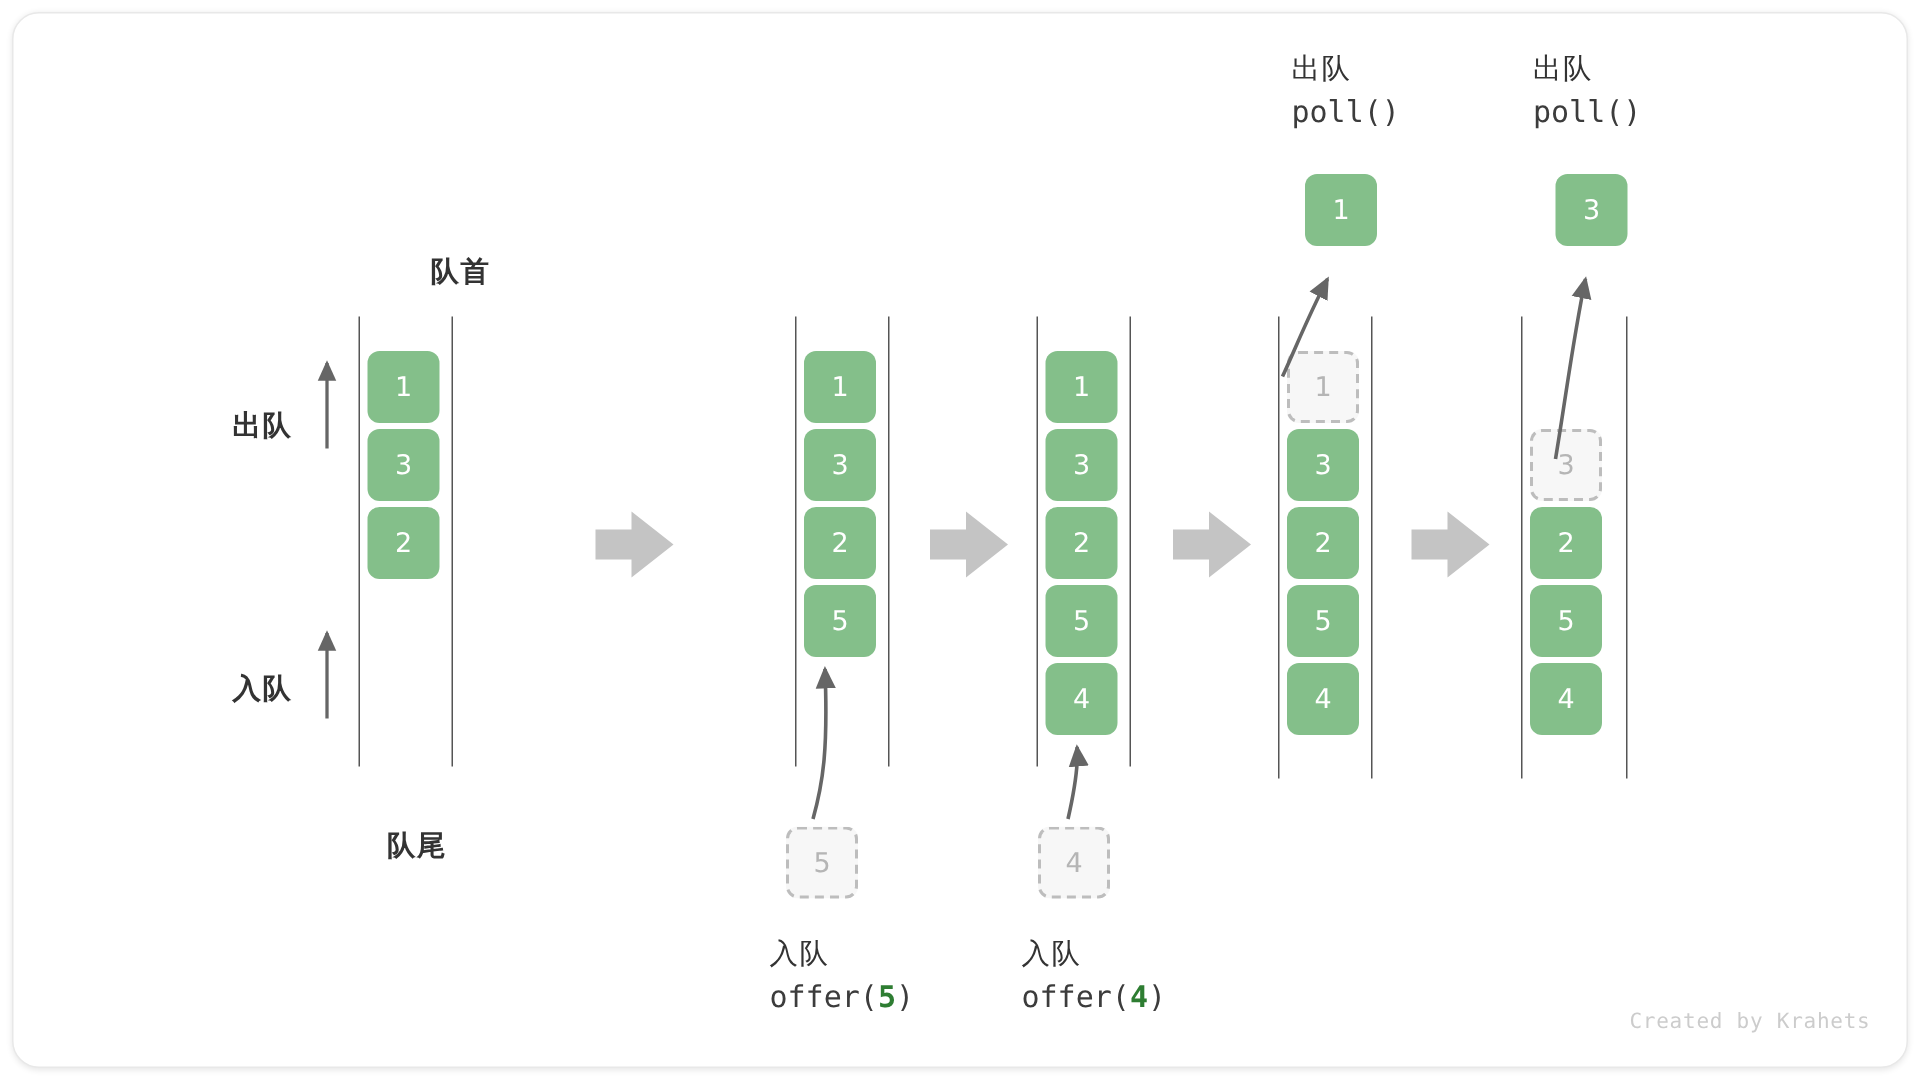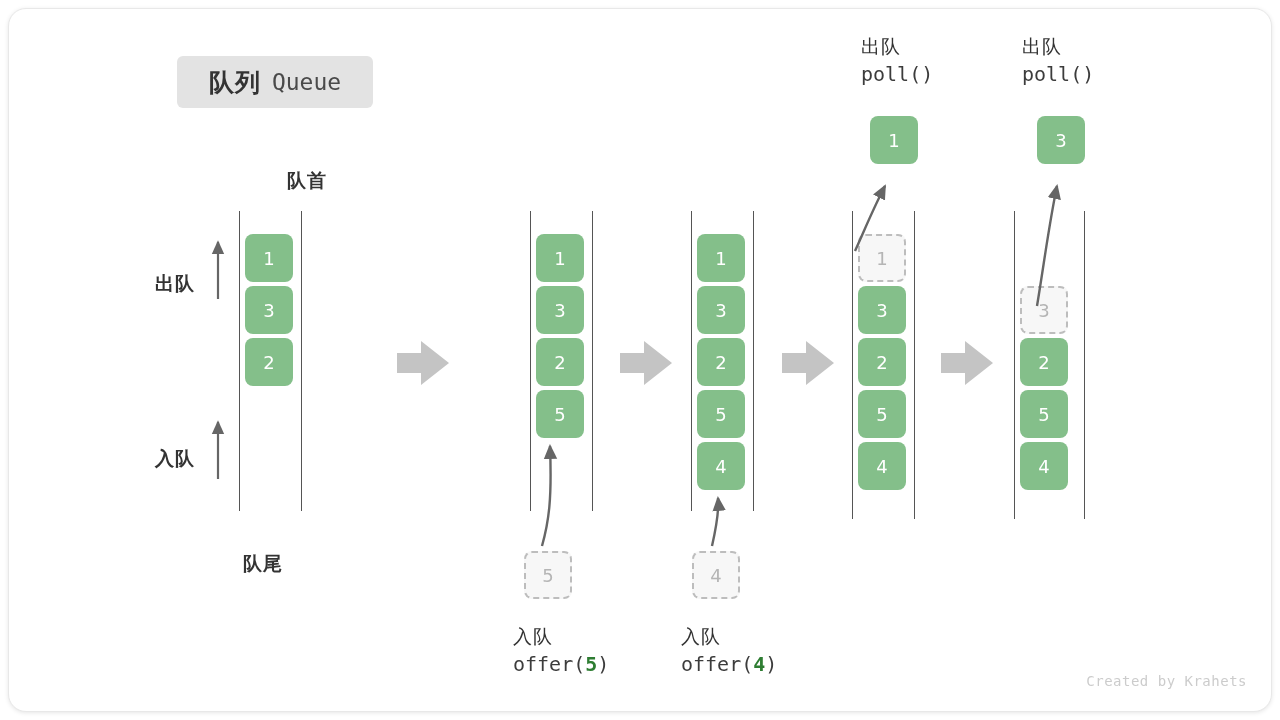--- a/index.html
+++ b/index.html
@@ -93,27 +93,23 @@
     position:absolute;right:24px;bottom:22px;
     font-family:"DejaVu Sans Mono","Liberation Mono",monospace;
     font-size:14px;color:#cccccc;letter-spacing:.5px;
   }
 </style>
 </head>
 <body>
 
 <div id="card">
 
-  <div id="title-badge">
-    <span class="cn">队列</span>
-    <span class="en">Queue</span>
-  </div>
 
   <div class="cn-label" style="left:238px;top:159px;padding-left:40px;">队首</div>
-  <div class="cn-label" style="left:234px;top:542px;">队尾</div>
+  <div class="cn-label" style="left:249px;top:542px;">队尾</div>
   <div class="cn-label" style="left:146px;top:262px;">出队</div>
   <div class="cn-label" style="left:146px;top:437px;">入队</div>
 
   <div class="stage">
     <div class="rail" style="left:230px;top:202px;height:300px;"></div>
     <div class="rail" style="left:292px;top:202px;height:300px;"></div>
     <div class="cell filled" style="left:236px;top:225px;">1</div>
     <div class="cell filled" style="left:236px;top:277px;">3</div>
     <div class="cell filled" style="left:236px;top:329px;">2</div>
   </div>

